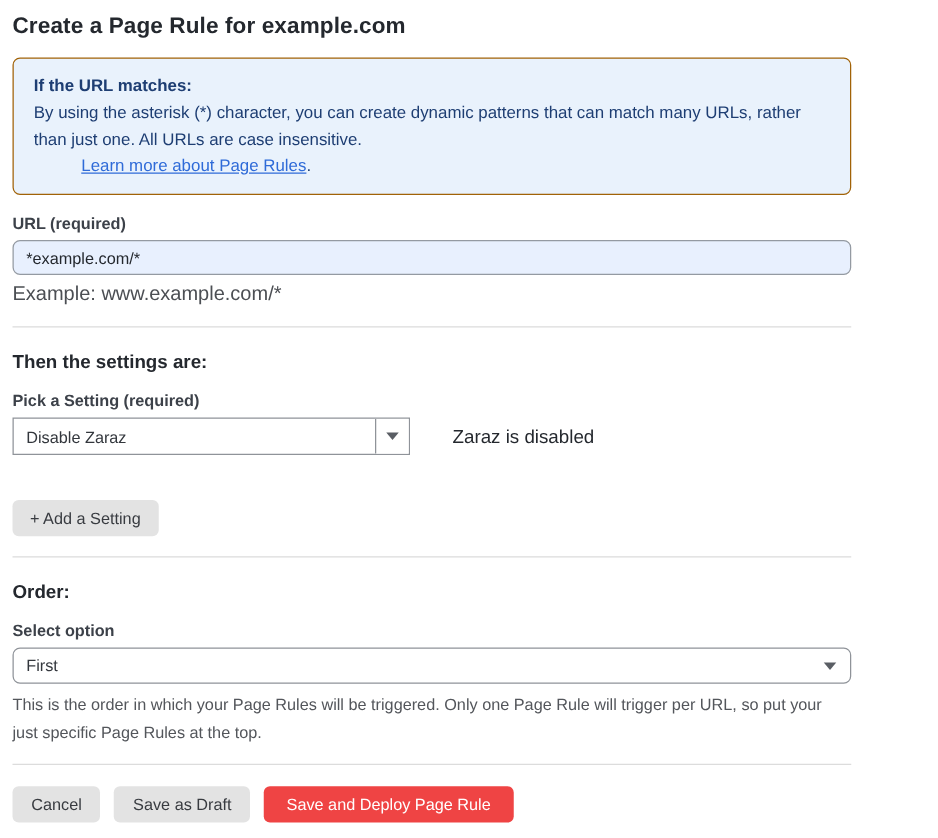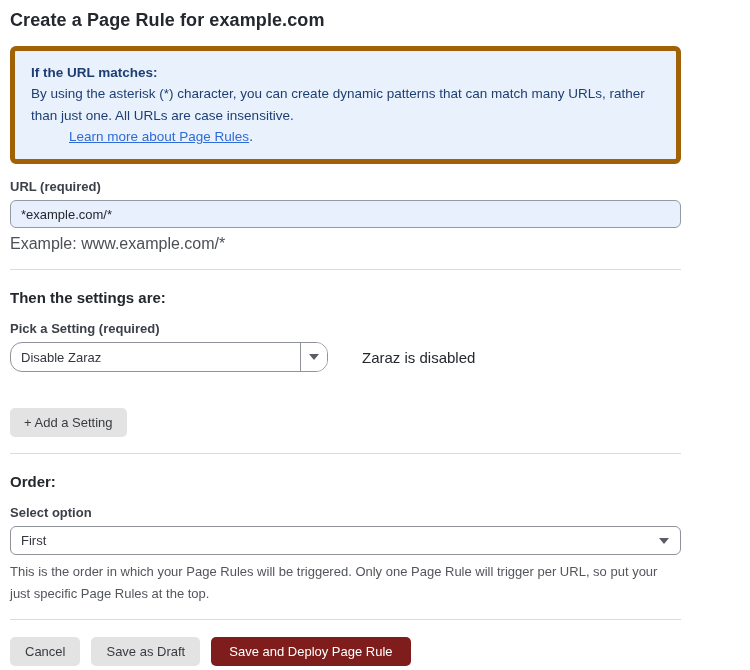--- a/index.html
+++ b/index.html
@@ -16,21 +16,21 @@
   }
   h1.page-title {
     font-size: 18px;
     font-weight: bold;
     color: #24282e;
     letter-spacing: .1px;
     margin-bottom: 15px;
   }
   .info-box {
     background: #e9f2fc;
-    border: 5px solid #a16207;
+    border: 1px solid #a16207;
     border-radius: 6px;
     padding: 11px 3px 12px 16px;
     color: #1e3e73;
     font-size: 13.5px;
     line-height: 1.58;
   }
   .info-box .info-heading {
     font-weight: bold;
     font-size: 13.5px;
   }
@@ -82,21 +82,21 @@
     gap: 34px;
     margin-top: 6px;
   }
   .dropdown {
     display: flex;
     align-items: stretch;
     width: 318px;
     height: 30px;
     background: #ffffff;
     border: 1px solid #8f9399;
-    border-radius: 12px;
+    border-radius: 0;
     cursor: pointer;
     overflow: hidden;
   }
   .dropdown .dropdown-value {
     flex: 1;
     display: flex;
     align-items: center;
     padding: 0 10px;
     font-size: 13px;
     color: #33373d;
@@ -166,21 +166,21 @@
     max-width: 672px;
   }
   .footer-actions {
     display: flex;
     align-items: center;
     gap: 11px;
     margin-top: 17px;
     padding-bottom: 26px;
   }
   .btn-primary {
-    background: #7f1d1d;
+    background: #ef4444;
     color: #ffffff;
     padding: 8px 18px;
   }
 </style>
 </head>
 <body>
 
 <div class="page">
 
   <h1 class="page-title">Create a Page Rule for example.com</h1>

